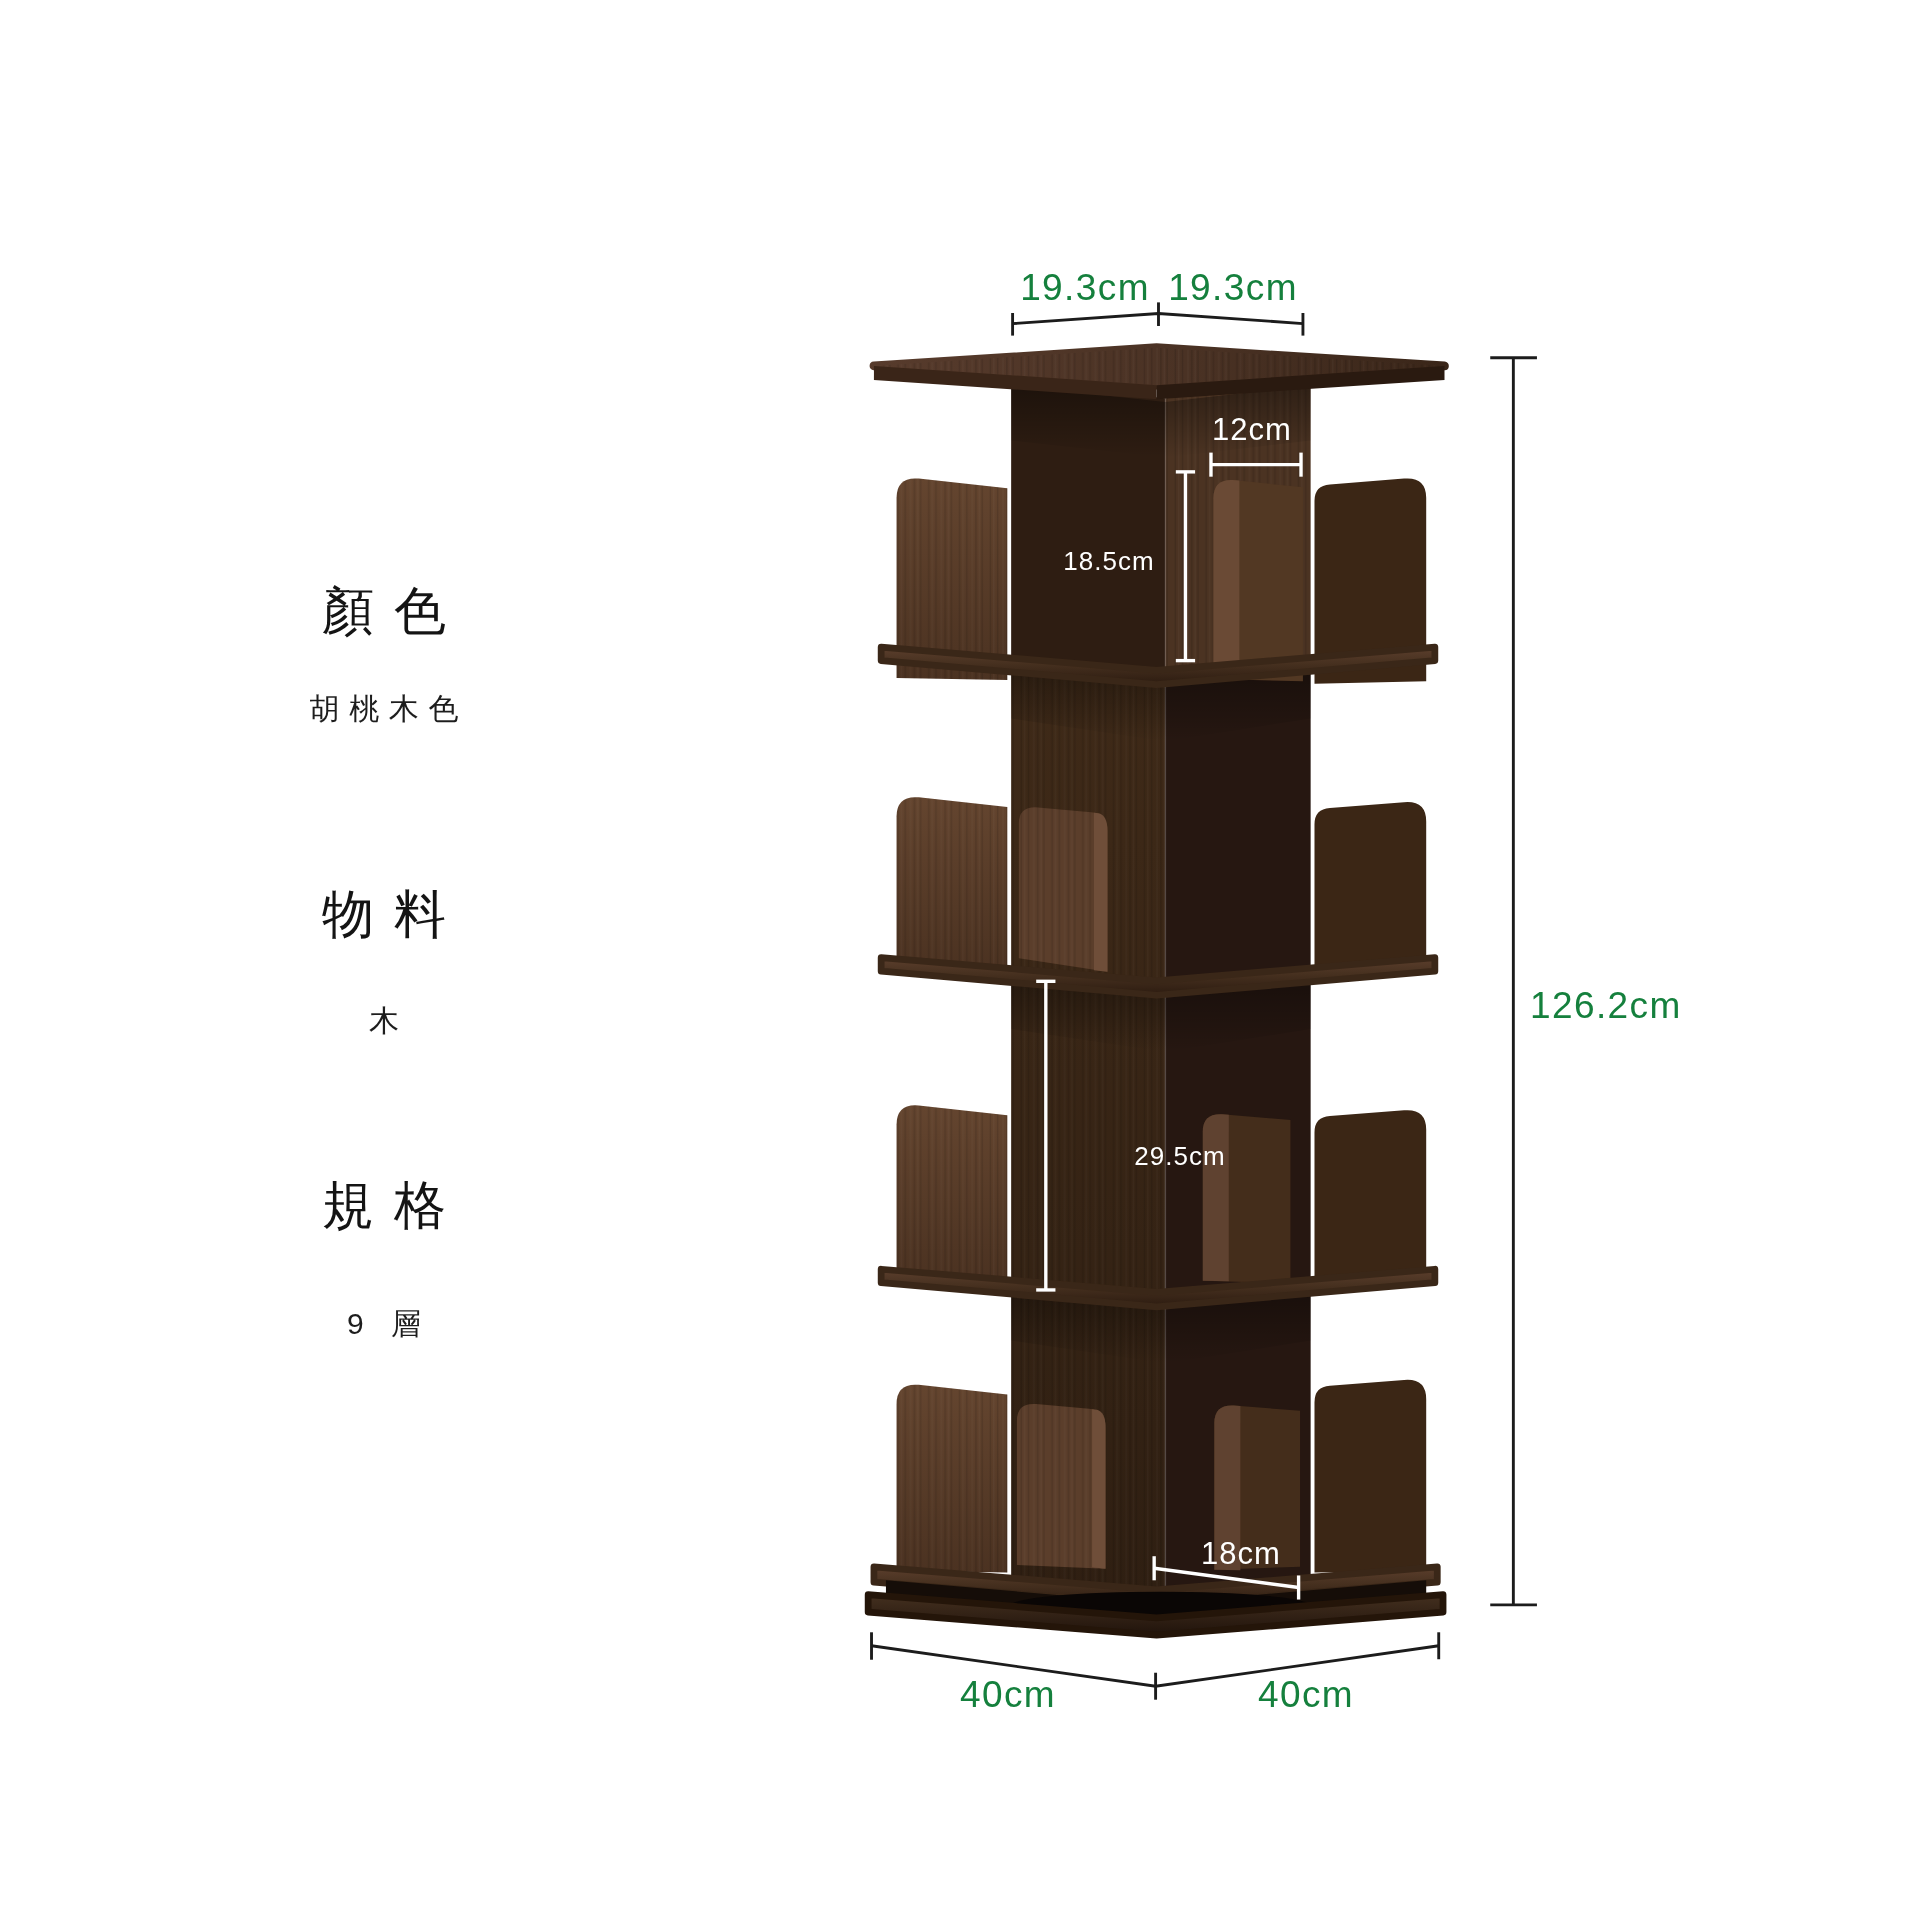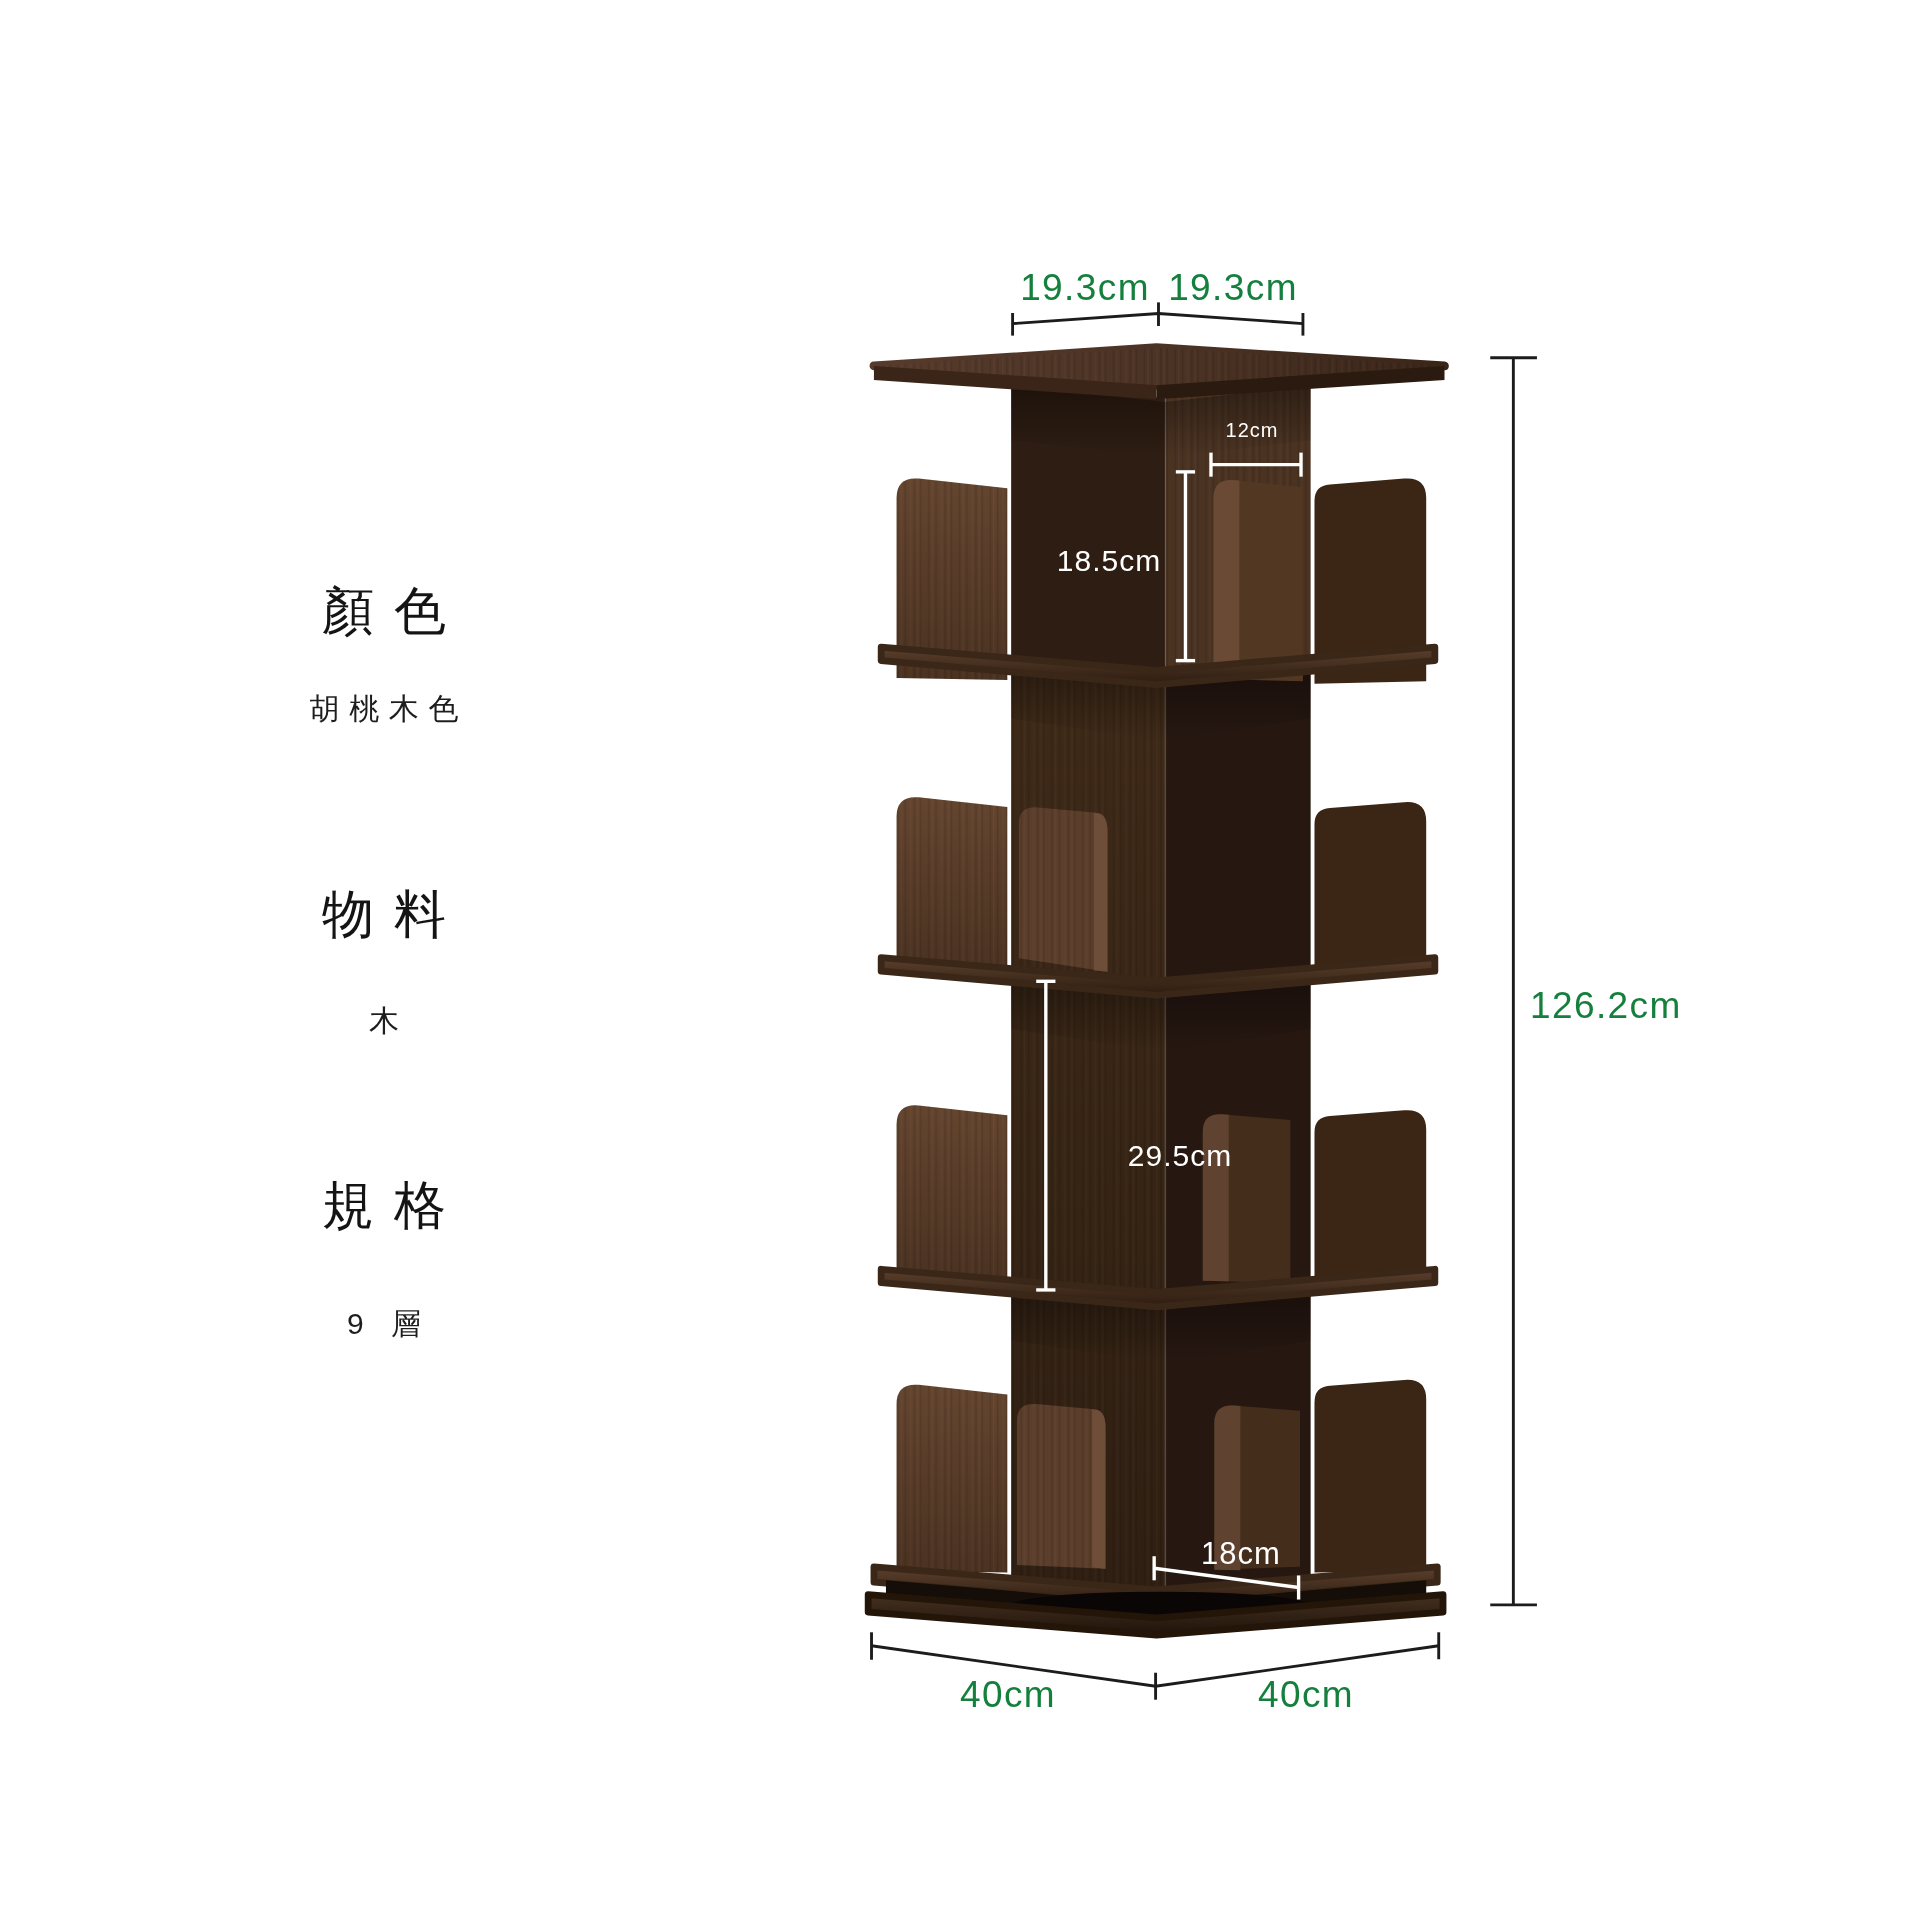--- a/index.html
+++ b/index.html
@@ -21,21 +21,21 @@
   }
   
   .dim-dark{
     position:absolute;transform:translate(-50%,-50%);
     font-size:37px;font-weight:300;color:#15803d;letter-spacing:1.4px;
     white-space:nowrap;
   }
   .dim-dark.left-anchor{transform:translate(0,-50%);}
   .dim-light{
     position:absolute;transform:translate(-50%,-50%);
-    font-size:30px;font-weight:300;color:#ffffff;letter-spacing:1px;
+    font-size:26px;font-weight:300;color:#ffffff;letter-spacing:1px;
     white-space:nowrap;
   }
   svg{position:absolute;left:0;top:0;}
 </style>
 </head>
 <body>
 
 <svg width="1926" height="1926" viewBox="0 0 4000 4000">
   <defs>
     <linearGradient id="gPlateTop" x1="0" y1="0" x2="1" y2="0">
@@ -196,18 +196,18 @@
   <div class="spec-label" style="top:1206px">規格</div>
   <div class="spec-value" style="top:1324px">9 層</div>
 </div>
 
 <div>
   <div class="dim-dark" style="left:1085px;top:288px">19.3cm</div>
   <div class="dim-dark" style="left:1233px;top:288px">19.3cm</div>
   <div class="dim-dark left-anchor" style="left:1530px;top:1006px">126.2cm</div>
   <div class="dim-dark" style="left:1008px;top:1695px">40cm</div>
   <div class="dim-dark" style="left:1306px;top:1695px">40cm</div>
-  <div class="dim-light" style="left:1252px;top:430px;font-size:20px">12cm</div>
+  <div class="dim-light" style="left:1252px;top:430px;font-size:31px">12cm</div>
   <div class="dim-light" style="left:1109px;top:561px">18.5cm</div>
   <div class="dim-light" style="left:1180px;top:1156px">29.5cm</div>
   <div class="dim-light" style="left:1241px;top:1554px;font-size:31px">18cm</div>
 </div>
 
 
 </body></html>

